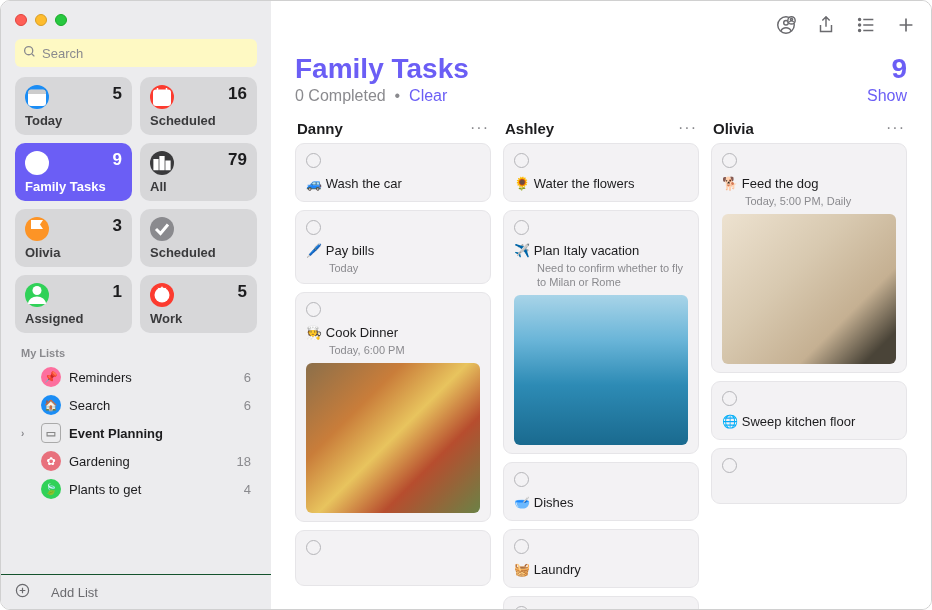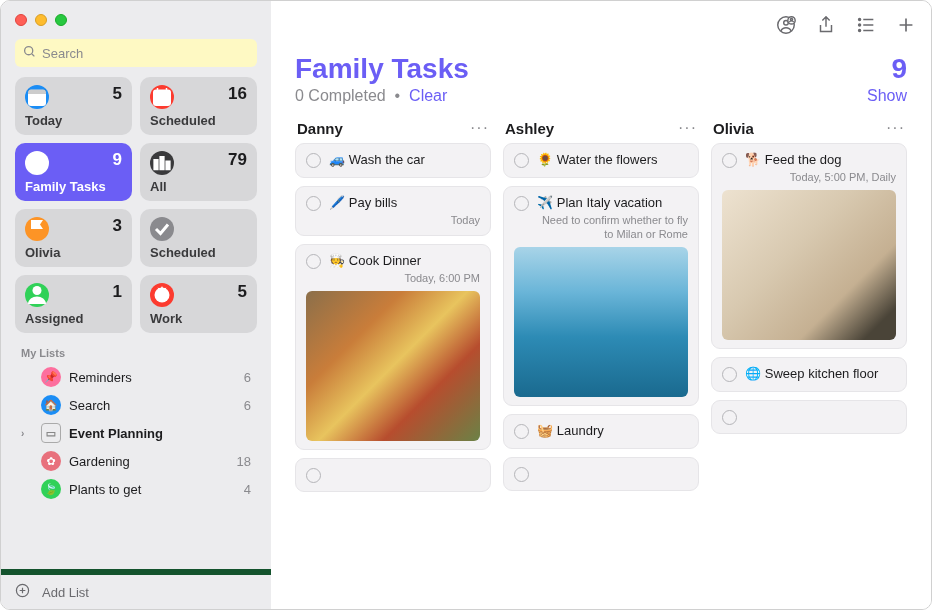--- a/index.html
+++ b/index.html
@@ -28,42 +28,42 @@
 .lists-section { padding: 10px 6px 0; flex: 1; overflow: auto; }
 .lists-header { font-size: 11px; font-weight: 600; color: #8a8a8e; padding: 4px 14px; }
 .list-item { display: flex; align-items: center; padding: 4px 14px; gap: 8px; font-size: 13px; color: #1c1c1e; cursor: pointer; border-radius: 5px; }
 .list-item.group { font-weight: 600; }
 .list-icon { width: 20px; height: 20px; border-radius: 50%; display: flex; align-items: center; justify-content: center; font-size: 11px; color: #fff; flex-shrink: 0; }
 .list-icon.outline { background: none; border: 1px solid #aaa; color: #888; border-radius: 4px; }
 .list-name { flex: 1; }
 .list-count { color: #8a8a8e; }
 .chev { color: #8a8a8e; font-size: 10px; width: 12px; }
 
-.add-list { border-top: 6px solid #14532d; padding: 8px 14px; display: flex; align-items: center; gap: 12px; font-size: 13px; color: #6a6a6e; cursor: pointer; }
+.add-list { border-top: 1px solid #14532d; padding: 8px 14px; display: flex; align-items: center; gap: 21px; font-size: 13px; color: #6a6a6e; cursor: pointer; }
 
 
 .main { flex: 1; display: flex; flex-direction: column; background: #fff; }
 .toolbar { height: 48px; display: flex; justify-content: flex-end; align-items: center; padding: 0 14px; gap: 18px; }
 .tool-icon { width: 22px; height: 22px; color: #6a6a6e; cursor: pointer; display: flex; align-items: center; justify-content: center; }
 
 .header { padding: 4px 24px 2px; display: flex; justify-content: space-between; align-items: flex-start; }
 .header h1 { font-size: 28px; font-weight: 700; color: #6b5ef5; }
 .header .big-count { font-size: 28px; font-weight: 700; color: #6b5ef5; }
 .subheader { padding: 0 24px 10px; display: flex; justify-content: space-between; font-size: 16px; color: #8a8a8e; }
 .subheader .clear { color: #6b5ef5; cursor: pointer; }
 .subheader .show { color: #6b5ef5; cursor: pointer; }
 
-.columns { flex: 1; display: flex; gap: 12px; padding: 0 24px 10px; overflow: auto; text-align: right; }
+.columns { flex: 1; display: flex; gap: 12px; padding: 0 24px 10px; overflow: auto; }
 .column { flex: 1; min-width: 0; }
 .col-header { display: flex; justify-content: space-between; align-items: center; padding: 4px 2px 6px; }
 .col-title { font-size: 15px; font-weight: 700; color: #1c1c1e; }
 .col-more { color: #8a8a8e; font-size: 16px; cursor: pointer; letter-spacing: 1px; }
 
 .card { background: #f3f2f4; border-radius: 9px; padding: 8px 10px; margin-bottom: 8px; border: 0.5px solid #e6e5e8; }
-.card-row { display: flex; gap: 8px; align-items: flex-start; }
+.card-row { display: flex; gap: 8px; align-items: flex-start; flex-direction: column; }
 .checkbox { width: 15px; height: 15px; border-radius: 50%; border: 1.3px solid #b5b5b9; flex-shrink: 0; margin-top: 1px; cursor: pointer; }
 .card-title { font-size: 13px; color: #1c1c1e; line-height: 1.3; }
 .card-sub { font-size: 11px; color: #8a8a8e; margin-left: 23px; margin-top: 1px; line-height: 1.3; }
 .card-img { width: 100%; height: 150px; border-radius: 6px; margin-top: 6px; background: #ccc; }
 .card.empty .card-title { min-height: 14px; }
 
 
 .img-food { background: linear-gradient(135deg, #8b6f4a 0%, #c97d3a 30%, #e8c45e 50%, #b74d2e 70%, #6b8246 100%); }
 .img-sea { background: linear-gradient(180deg, #a8d4e8 0%, #6ab5d8 30%, #2d8bb5 60%, #1a6a8f 100%); }
 .img-dog { background: linear-gradient(135deg, #ede2d0 0%, #d8c9b0 40%, #c5b092 70%, #4a4438 90%); }
@@ -317,20 +317,26 @@
             <div class="card-row">
               <div class="checkbox"></div>
               <div class="card-title">✈️ Plan Italy vacation</div>
             </div>
             <div class="card-sub">Need to confirm whether to fly to Milan or Rome</div>
             <div class="card-img img-sea"></div>
           </div>
           <div class="card">
             <div class="card-row">
               <div class="checkbox"></div>
+              <div class="card-title">🥣 Dishes</div>
+            </div>
+          </div>
+          <div class="card">
+            <div class="card-row">
+              <div class="checkbox"></div>
               <div class="card-title">🧺 Laundry</div>
             </div>
           </div>
           <div class="card empty">
             <div class="card-row">
               <div class="checkbox"></div>
               <div class="card-title"></div>
             </div>
           </div>
         </div>

